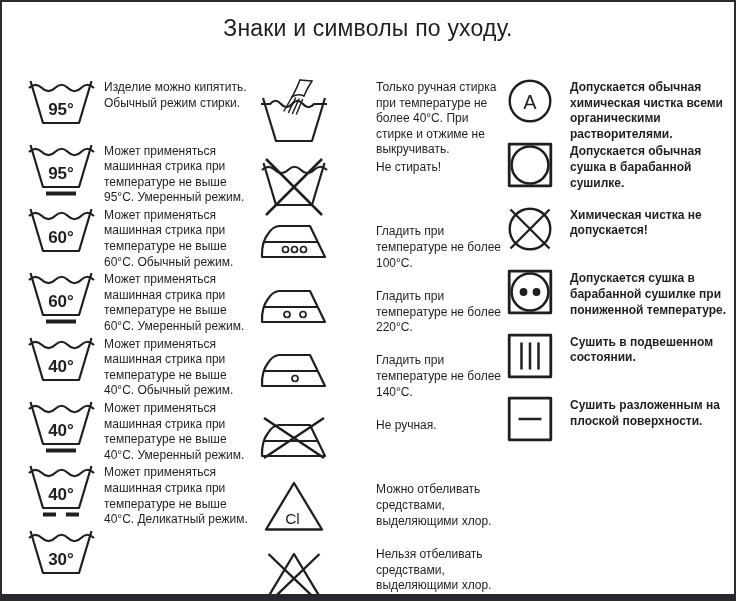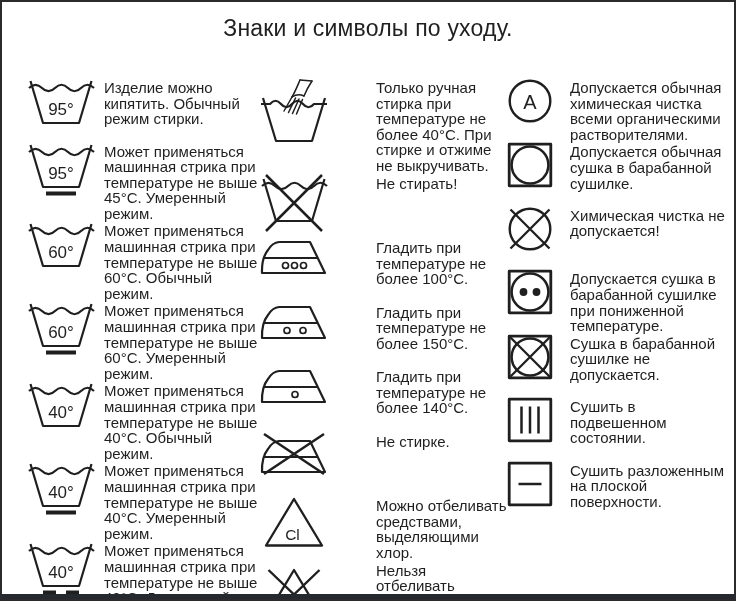--- a/index.html
+++ b/index.html
@@ -30,31 +30,31 @@
   }
   .col{display:flex;flex-direction:column;}
   .col0{width:232px;}
   .col1{width:248px;}
   .col2{width:226px;}
   .row{display:flex;align-items:flex-start;}
   .col0 .row{min-height:63.5px;}
   .col1 .row{min-height:64.5px;}
   .col2 .row{min-height:63.5px;}
   .sym{flex:none;display:flex;justify-content:center;align-items:flex-start;}
-  .col0 .sym{width:68px;margin-right:9px;}
+  .col0 .sym{width:68px;margin-right:9px;font-weight:bold;}
   .col1 .sym{width:70px;margin-right:10px;text-align:right;}
   .col2 .sym{width:46px;margin-right:17px;}
   .txt{
-    font-size:15px;
+    font-size:12px;
     line-height:15.6px;
     padding-top:2px;
   }
   .col0 .txt{width:156px;}
   .col1 .txt{width:168px;margin-left:37px;}
-  .col2 .txt{width:164px;}
+  .col2 .txt{width:164px;font-weight:bold;}
   .bottom-bar{
     position:absolute;left:0;right:0;bottom:0;
     height:5px;
     background:var(--bar,#25282c);
   }
   svg text{font-family:"Liberation Sans", sans-serif;}
 </style>
 </head>
 <body>
 
@@ -74,21 +74,21 @@
         </div>
         <div class="row">
           <div class="sym">
             <svg width="68" height="56" viewBox="0 0 68 56" fill="none" stroke="#1f1f1f" stroke-linejoin="round">
               <path stroke-width="2.2" d="M2 10 Q8.5 3.5 15 10 T28 10 T41 10 T54 10 T67 10"></path>
               <path stroke-width="2.2" d="M3.5 3 L16 45 L52 45 L64.5 3"></path>
               <text x="34" y="37" font-size="17" text-anchor="middle" fill="#1f1f1f" stroke="none">95°</text>
               <rect x="19" y="49.5" width="30" height="4" fill="#1f1f1f" stroke="none"></rect>
             </svg>
           </div>
-          <div class="txt">Может применяться машинная стрика при температуре не выше 45°С. Умеренный режим.</div>
+          <div class="txt">Может применяться машинная стрика при температуре не выше 95°С. Умеренный режим.</div>
         </div>
         <div class="row">
           <div class="sym">
             <svg width="68" height="56" viewBox="0 0 68 56" fill="none" stroke="#1f1f1f" stroke-linejoin="round">
               <path stroke-width="2.2" d="M2 10 Q8.5 3.5 15 10 T28 10 T41 10 T54 10 T67 10"></path>
               <path stroke-width="2.2" d="M3.5 3 L16 45 L52 45 L64.5 3"></path>
               <text x="34" y="37" font-size="17" text-anchor="middle" fill="#1f1f1f" stroke="none">60°</text>
             </svg>
           </div>
           <div class="txt">Может применяться машинная стрика при температуре не выше 60°С. Обычный режим.</div>
@@ -191,41 +191,41 @@
         </div>
         <div class="row">
           <div class="sym">
             <svg width="70" height="38" viewBox="0 0 70 38" fill="none" stroke="#1f1f1f" stroke-linejoin="round">
               <path stroke-width="2.2" d="M20 4 L51 4 L66 35 L3 35 Q2.5 20 9 12 Q13.5 4.5 20 4 Z"></path>
               <path stroke-width="2" d="M4.5 20 L58.5 20"></path>
               <circle cx="28" cy="27.5" r="3" stroke-width="1.7"></circle>
               <circle cx="44" cy="27.5" r="3" stroke-width="1.7"></circle>
             </svg>
           </div>
-          <div class="txt">Гладить при температуре не более 150°С.</div>
+          <div class="txt">Гладить при температуре не более 220°С.</div>
         </div>
         <div class="row">
           <div class="sym">
             <svg width="70" height="38" viewBox="0 0 70 38" fill="none" stroke="#1f1f1f" stroke-linejoin="round">
               <path stroke-width="2.2" d="M20 4 L51 4 L66 35 L3 35 Q2.5 20 9 12 Q13.5 4.5 20 4 Z"></path>
               <path stroke-width="2" d="M4.5 20 L58.5 20"></path>
               <circle cx="36" cy="27.5" r="3" stroke-width="1.7"></circle>
             </svg>
           </div>
           <div class="txt">Гладить при температуре не более 140°С.</div>
         </div>
         <div class="row">
           <div class="sym">
             <svg width="70" height="44" viewBox="0 0 70 44" fill="none" stroke="#1f1f1f" stroke-linejoin="round">
               <path stroke-width="2.2" d="M20 9 L51 9 L66 40 L3 40 Q2.5 25 9 17 Q13.5 9.5 20 9 Z"></path>
               <path stroke-width="2" d="M4.5 25 L58.5 25"></path>
               <path stroke-width="2.5" d="M5 2 L65 42 M65 2 L5 42"></path>
             </svg>
           </div>
-          <div class="txt">Не стирке.</div>
+          <div class="txt">Не ручная.</div>
         </div>
         <div class="row">
           <div class="sym">
             <svg width="62" height="52" viewBox="0 0 62 52" fill="none" stroke="#1f1f1f" stroke-linejoin="round">
               <path stroke-width="2.3" d="M31 3 L59 49.5 L3 49.5 Z"></path>
               <text x="29.5" y="44" font-size="15.5" text-anchor="middle" fill="#1f1f1f" stroke="none">Cl</text>
             </svg>
           </div>
           <div class="txt">Можно отбеливать средствами, выделяющими хлор.</div>
         </div>
@@ -270,30 +270,20 @@
         <div class="row">
           <div class="sym">
             <svg width="46" height="46" viewBox="0 0 46 46" fill="none" stroke="#1f1f1f" stroke-linejoin="round">
               <rect x="2.2" y="2.2" width="41.6" height="41.6" stroke-width="2.8"></rect>
               <circle cx="23" cy="23" r="18.4" stroke-width="2.5"></circle>
               <circle cx="16.5" cy="23" r="3.9" fill="#1f1f1f" stroke="none"></circle>
               <circle cx="29.5" cy="23" r="3.9" fill="#1f1f1f" stroke="none"></circle>
             </svg>
           </div>
           <div class="txt">Допускается сушка в барабанной сушилке при пониженной температуре.</div>
-        </div>
-        <div class="row">
-          <div class="sym">
-            <svg width="46" height="46" viewBox="0 0 46 46" fill="none" stroke="#1f1f1f" stroke-linejoin="round">
-              <rect x="2.2" y="2.2" width="41.6" height="41.6" stroke-width="2.8"></rect>
-              <circle cx="23" cy="23" r="18.4" stroke-width="2.5"></circle>
-              <path stroke-width="2.3" d="M3 3 L43 43 M43 3 L3 43"></path>
-            </svg>
-          </div>
-          <div class="txt">Сушка в барабанной сушилке не допускается.</div>
         </div>
         <div class="row">
           <div class="sym">
             <svg width="46" height="46" viewBox="0 0 46 46" fill="none" stroke="#1f1f1f" stroke-linejoin="round">
               <rect x="2.2" y="2.2" width="41.6" height="41.6" stroke-width="2.8"></rect>
               <path stroke-width="2.5" d="M14.5 9.5 V36.5 M23 9.5 V36.5 M31.5 9.5 V36.5"></path>
             </svg>
           </div>
           <div class="txt">Сушить в подвешенном состоянии.</div>
         </div>

